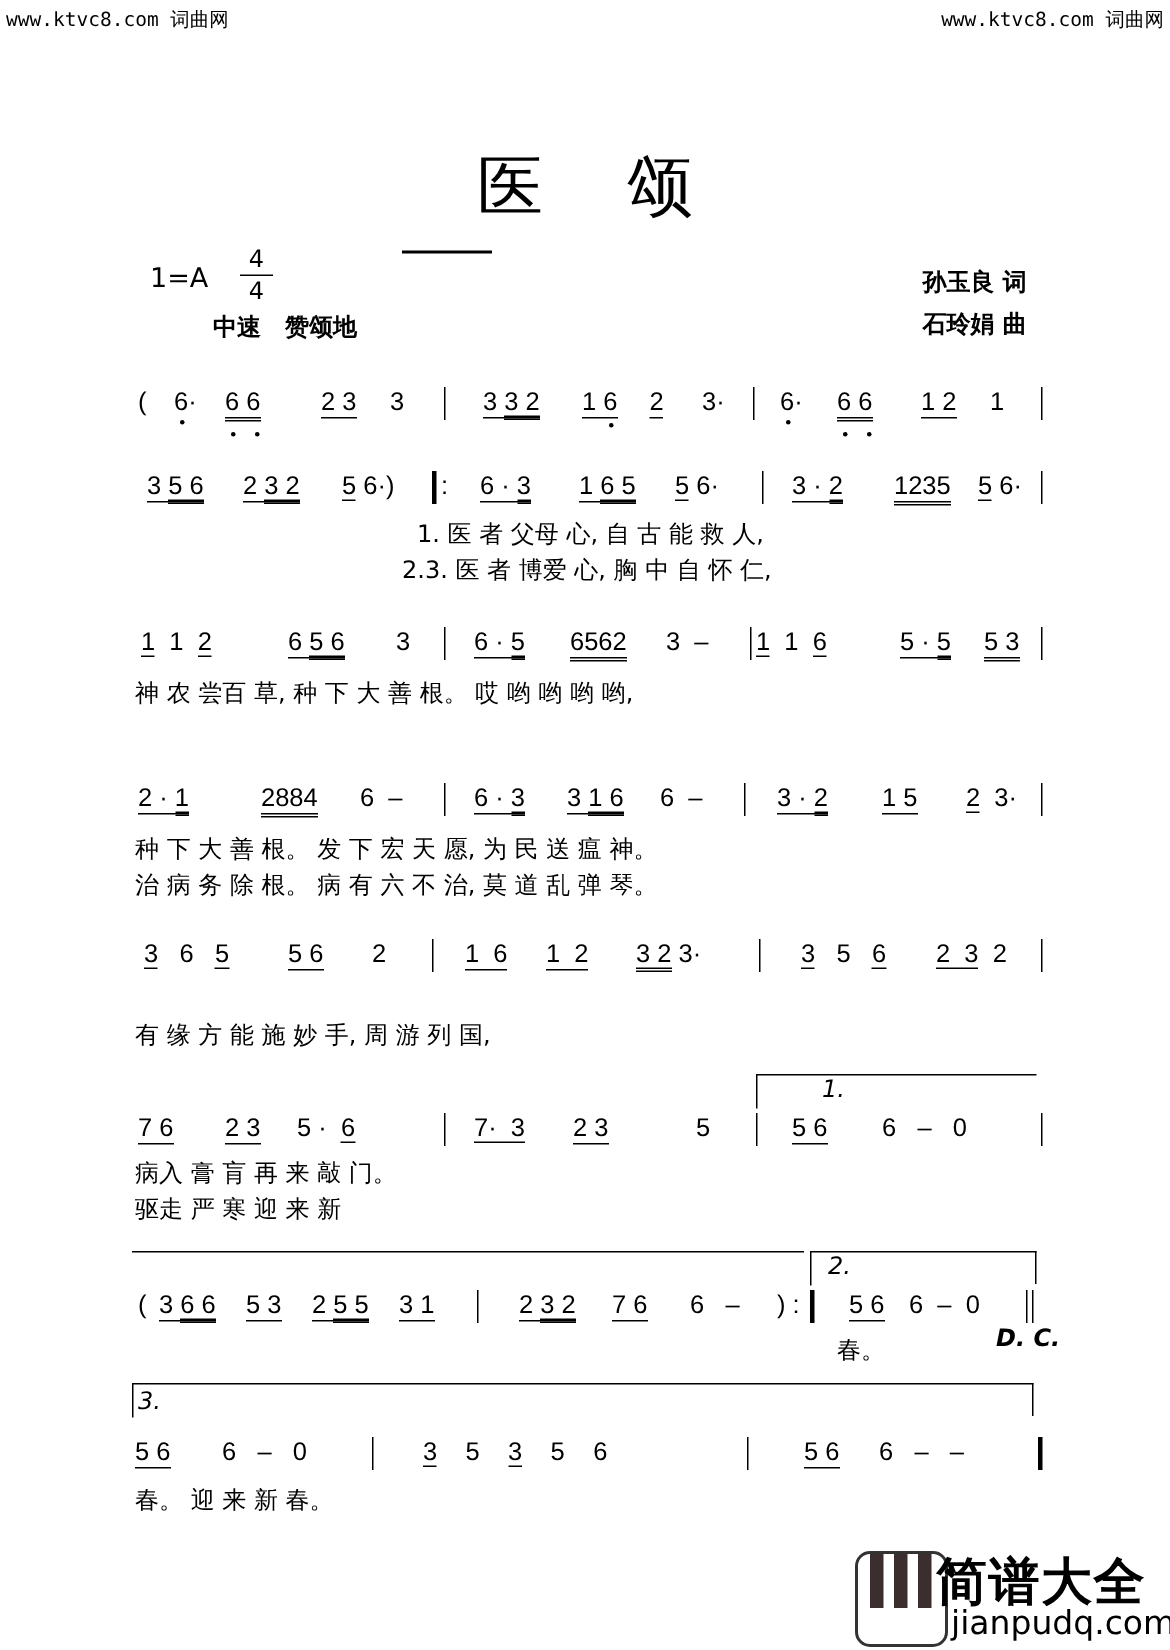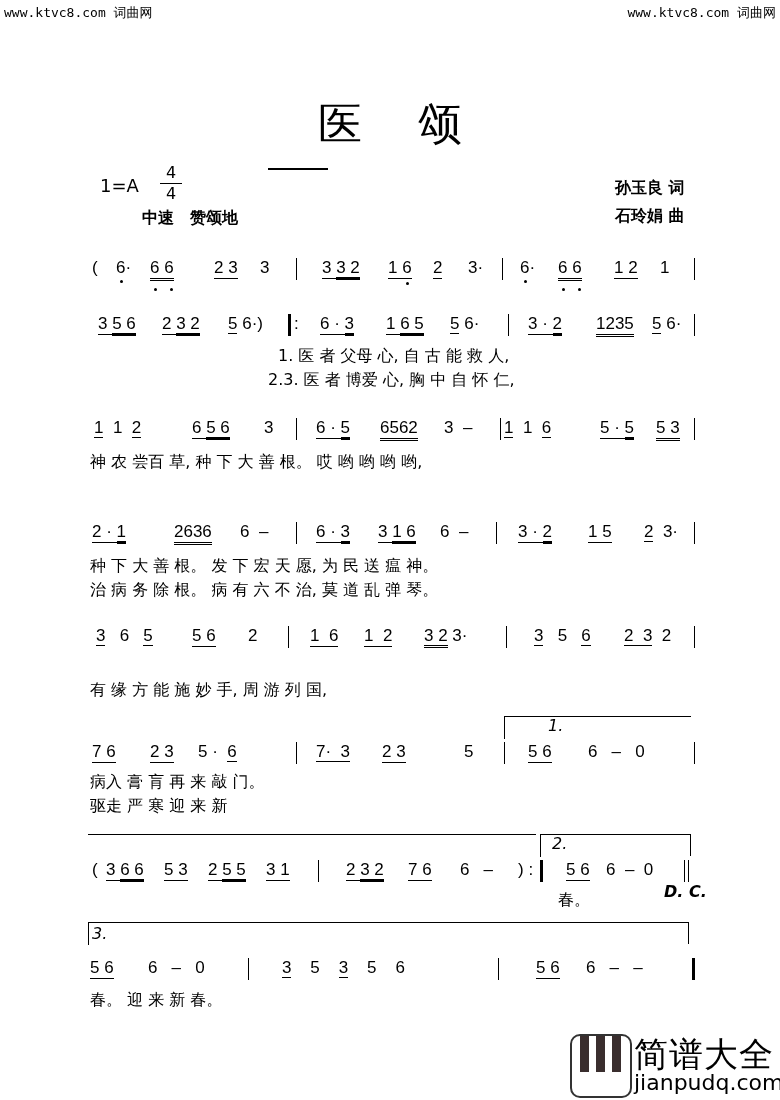--- a/index.html
+++ b/index.html
@@ -20,21 +20,21 @@
   .bar{position:absolute;top:0;width:1px;height:22px;background:#000;}
   .lyr{position:absolute;font-size:16px;white-space:pre;font-family:"DejaVu Sans",sans-serif;}
   .u1{border-bottom:1px solid #000;}
   .u2{border-bottom:3px double #000;}
   .dot{position:absolute;width:3px;height:3px;border-radius:50%;background:#000;}
   .volta{position:absolute;border-top:1px solid #000;border-left:1px solid #000;}
   .dbar{position:absolute;width:3px;height:22px;background:#000;}
   .logo{left:556px;top:1030px;width:222px;height:68px;}
   .piano{position:absolute;left:14px;top:4px;width:58px;height:60px;border:2px solid #333;border-radius:10px;background:#fff;}
   .key-b{position:absolute;top:0;width:9px;height:36px;background:#3a2e2e;}
-  .logo-cn{position:absolute;left:78px;top:2px;font-size:34px;font-weight:normal;letter-spacing:1px;}
+  .logo-cn{position:absolute;left:68px;top:2px;font-size:34px;font-weight:bold;letter-spacing:1px;}
   .logo-en{position:absolute;left:78px;top:40px;font-size:22px;}
 </style>
 </head>
 <body>
 
 <div class="abs wm" style="left:4px">www.ktvc8.com 词曲网</div>
 <div class="abs wm" style="right:4px">www.ktvc8.com 词曲网</div>
 
 <div class="abs title">医颂</div>
 <div class="abs subtitle"><span class="dash"></span></div>
@@ -104,21 +104,21 @@
   <div class="bar" style="left:412px"></div>
   <span class="tok" style="left:416px"><span class="u1">1</span>  1  <span class="u1">6</span></span>
   <span class="tok u1" style="left:512px">5 · <span class="u2">5</span></span>
   <span class="tok u2" style="left:568px">5 3</span>
   <div class="bar" style="left:606px"></div>
   <span class="lyr" style="left:2px;top:34px">神 农 尝百 草, 种 下 大 善 根。 哎 哟 哟 哟 哟,</span>
 </div>
 
 <div class="abs row" style="top:522px">
   <span class="tok u1" style="left:4px">2 · <span class="u2">1</span></span>
-  <span class="tok u2" style="left:86px">2636</span>
+  <span class="tok u2" style="left:86px">2884</span>
   <span class="tok" style="left:152px">6  –</span>
   <div class="bar" style="left:208px"></div>
   <span class="tok u1" style="left:228px">6 · <span class="u2">3</span></span>
   <span class="tok u1" style="left:290px">3 <span class="u2">1 6</span></span>
   <span class="tok" style="left:352px">6  –</span>
   <div class="bar" style="left:408px"></div>
   <span class="tok u1" style="left:430px">3 · <span class="u2">2</span></span>
   <span class="tok u1" style="left:500px">1 5</span>
   <span class="tok" style="left:556px"><span class="u1">2</span>  3·</span>
   <div class="bar" style="left:606px"></div>

